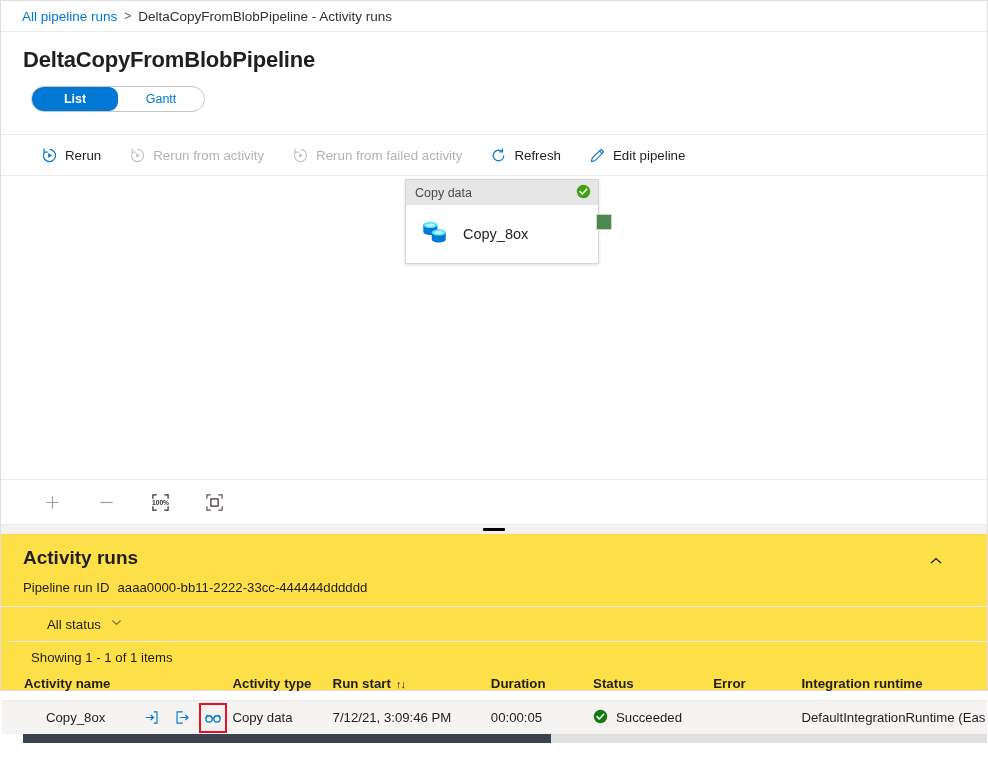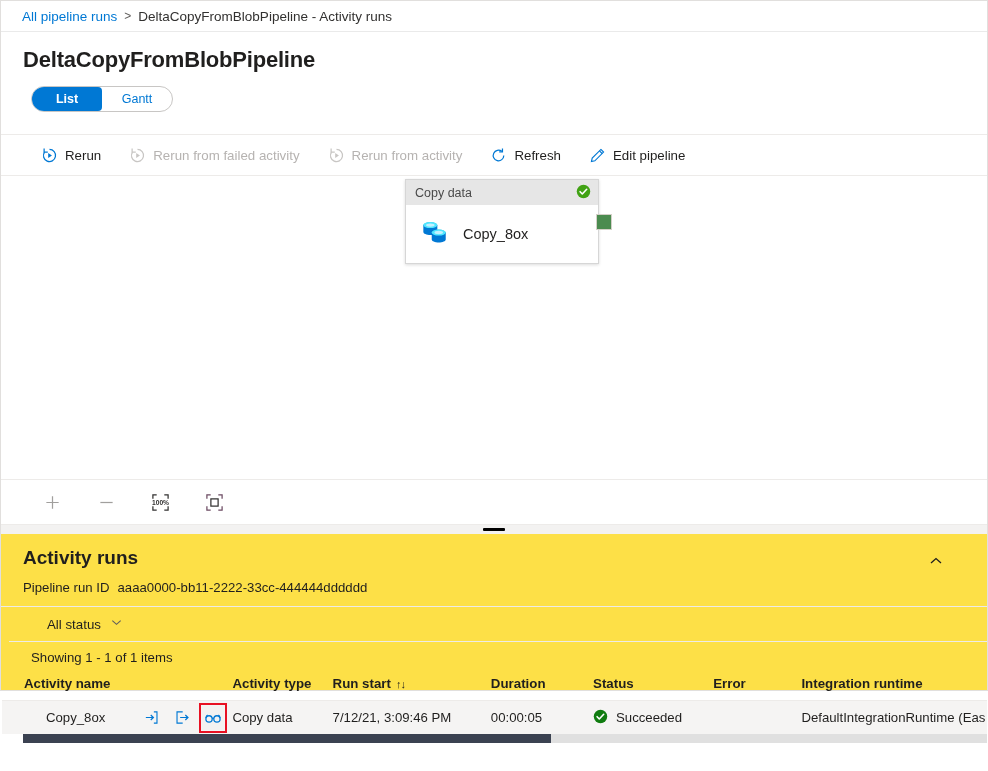--- a/index.html
+++ b/index.html
@@ -71,25 +71,25 @@
     border: 1px solid #c8c6c4;
     border-radius: 13px;
     height: 24px;
     overflow: hidden;
     background: #ffffff;
   }
   .pill-seg {
     display: flex;
     align-items: center;
     justify-content: center;
-    padding: 0 16px;
+    padding: 0 24px;
     font-size: 12.5px;
     color: #0078d4;
     cursor: pointer;
-    border-radius: 4px;
+    border-radius: 9px;
     min-width: 38px;
   }
   .pill-seg.active {
     background: #0078d4;
     color: #ffffff;
     font-weight: 600;
   }
 
   
   .cmdbar {
@@ -408,32 +408,32 @@
     </div>
 
     <div class="cmd disabled">
       <span>
         <svg width="17" height="17" viewBox="0 0 18 18">
           <path d="M9 2.6a6.4 6.4 0 1 1-5.3 2.8" fill="none" stroke="#c8c6c4" stroke-width="1.3"></path>
           <path d="M3.3 1.6v3.9h3.9" fill="none" stroke="#c8c6c4" stroke-width="1.3"></path>
           <path d="M7.6 6.4l4 2.6-4 2.6z" fill="#c8c6c4"></path>
         </svg>
       </span>
-      <span>Rerun from failed activity</span>
+      <span>Rerun from activity</span>
     </div>
 
     <div class="cmd disabled">
       <span>
         <svg width="17" height="17" viewBox="0 0 18 18">
           <path d="M9 2.6a6.4 6.4 0 1 1-5.3 2.8" fill="none" stroke="#c8c6c4" stroke-width="1.3"></path>
           <path d="M3.3 1.6v3.9h3.9" fill="none" stroke="#c8c6c4" stroke-width="1.3"></path>
           <path d="M7.6 6.4l4 2.6-4 2.6z" fill="#c8c6c4"></path>
         </svg>
       </span>
-      <span>Rerun from activity</span>
+      <span>Rerun from failed activity</span>
     </div>
 
     <div class="cmd">
       <span>
         <svg width="17" height="17" viewBox="0 0 18 18">
           <path d="M14.6 9a5.6 5.6 0 1 1-2.1-4.4" fill="none" stroke="#0078d4" stroke-width="1.3"></path>
           <path d="M13.2 1.7v3.4H9.7" fill="none" stroke="#0078d4" stroke-width="1.3"></path>
         </svg>
       </span>
       <span>Refresh</span>

